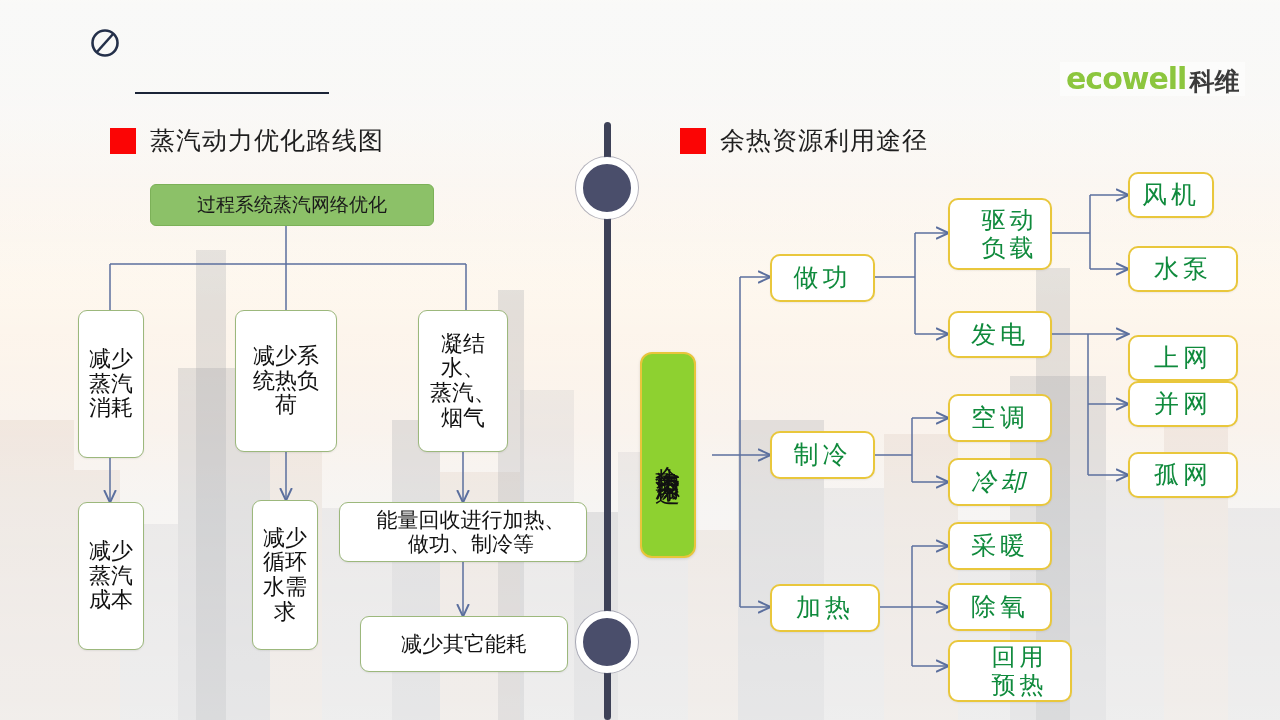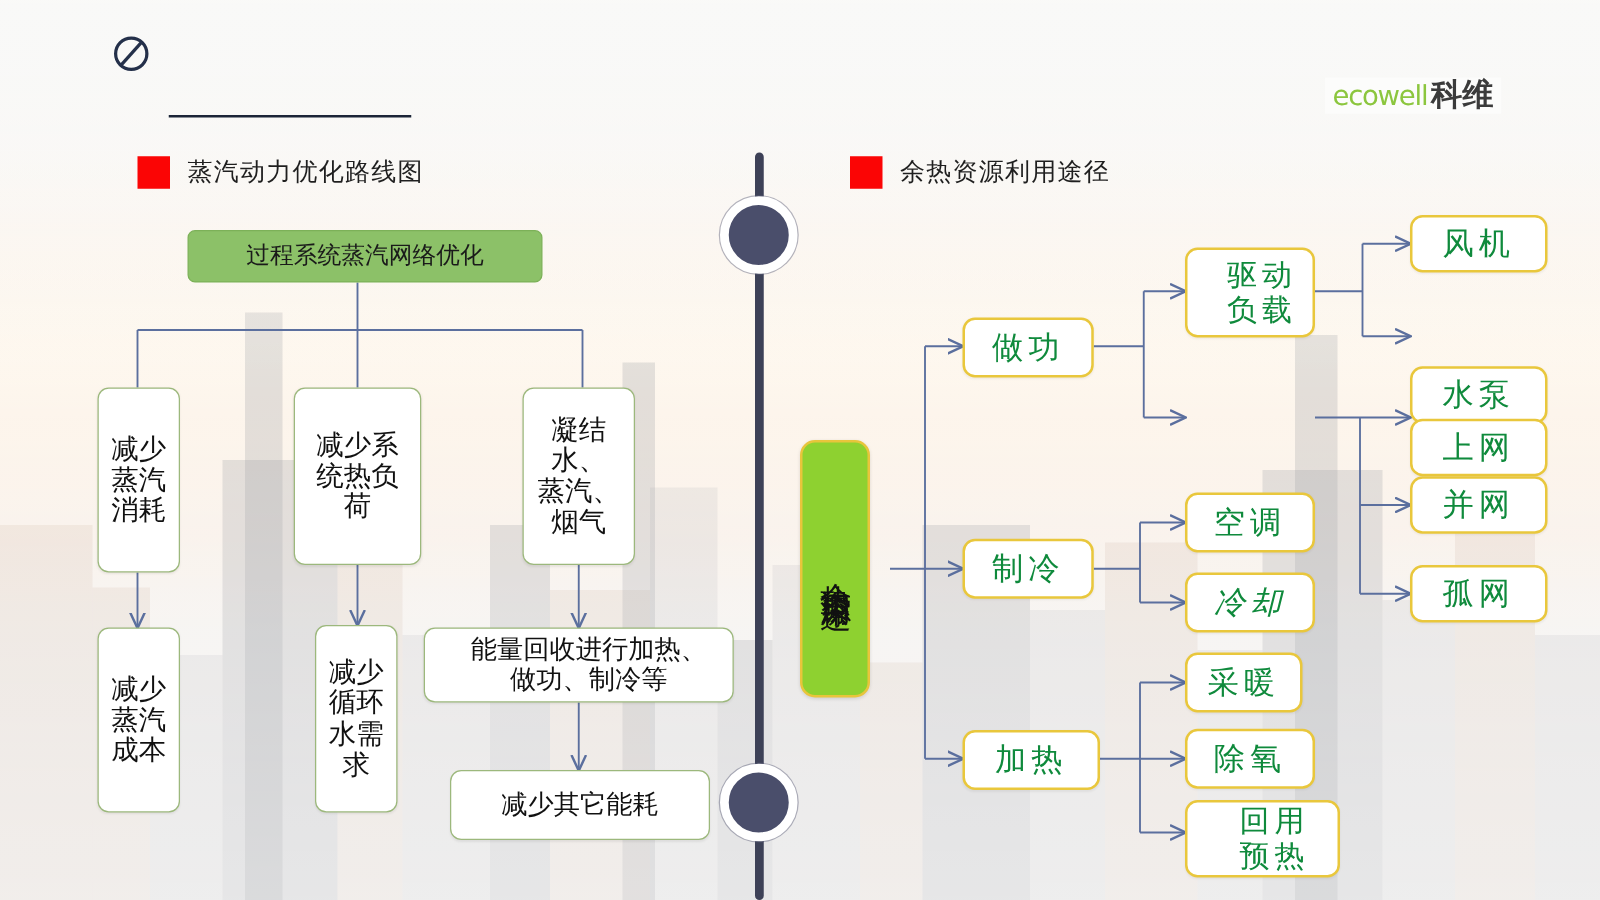--- a/index.html
+++ b/index.html
@@ -48,27 +48,27 @@
   .slash-icon svg{display:block}
   .slide-title{
     font-size:40px;font-weight:bold;color:#1b2437;letter-spacing:4px;
     font-family:"DejaVu Sans","Liberation Sans",sans-serif;
     white-space:nowrap;line-height:1;
   }
   .title-rule{position:absolute;left:135px;top:92px;width:194px;height:2px;background:#1b2437;}
 
   .sec-head{position:absolute;display:flex;align-items:center;gap:14px;}
   .sec-bullet{width:26px;height:26px;background:#fb0505;flex:0 0 auto;}
-  .sec-label{font-size:20px;color:#1f1f1f;white-space:nowrap;letter-spacing:1px;}
+  .sec-label{font-size:25px;color:#1f1f1f;white-space:nowrap;letter-spacing:1px;}
   #sec-left{left:110px;top:124px;}
   #sec-right{left:680px;top:124px;}
 
   .logo{position:absolute;left:1060px;top:62px;display:flex;align-items:flex-end;
         background:rgba(255,255,255,0.55);padding:2px 6px;}
-  .logo-eco{font-size:22px;font-weight:normal;color:#8cc63e;letter-spacing:-1px;line-height:1;
+  .logo-eco{font-size:30px;font-weight:bold;color:#8cc63e;letter-spacing:-1px;line-height:1;
             font-family:"DejaVu Sans","Liberation Sans",sans-serif;}
   .logo-cn{font-size:25px;font-weight:bold;color:#3b3b3b;line-height:1;margin-left:3px;}
 
   
   .node{
     position:absolute;box-sizing:border-box;display:flex;align-items:center;justify-content:center;
     text-align:center;border-radius:9px;line-height:1.12;
   }
   .n-white{
     background:#ffffff;border:1.4px solid #9cb87c;color:#111;
@@ -237,25 +237,26 @@
   <div class="tl-node" style="left:576px;top:157px;"></div>
   <div class="tl-node" style="left:576px;top:611px;"></div>
 
   <div class="node n-green-v" style="left:640px;top:352px;width:56px;height:206px;">余热资源用途</div>
 
   <div class="node n-gold" style="left:770px;top:254px;width:105px;height:48px;">做功</div>
   <div class="node n-gold" style="left:770px;top:431px;width:105px;height:48px;">制冷</div>
   <div class="node n-gold" style="left:770px;top:584px;width:110px;height:48px;">加热</div>
 
   <div class="node n-gold two" style="left:948px;top:198px;width:104px;height:72px;">驱动<br>负载</div>
+  <div class="node n-gold" style="left:948px;top:311px;width:104px;height:47px;">发电</div>
   <div class="node n-gold" style="left:948px;top:394px;width:104px;height:48px;">空调</div>
   <div class="node n-gold" style="left:948px;top:458px;width:104px;height:48px;font-style:italic;">冷却</div>
-  <div class="node n-gold" style="left:948px;top:522px;width:94px;height:48px;">采暖</div>
+  <div class="node n-gold" style="left:948px;top:522px;width:104px;height:48px;">采暖</div>
   <div class="node n-gold" style="left:948px;top:583px;width:104px;height:48px;">除氧</div>
   <div class="node n-gold two" style="left:948px;top:640px;width:124px;height:62px;">回用<br>预热</div>
 
-  <div class="node n-gold" style="left:1128px;top:172px;width:110px;height:46px;">风机</div>
-  <div class="node n-gold" style="left:1128px;top:246px;width:110px;height:46px;margin-top:47px;">水泵</div>
+  <div class="node n-gold" style="left:1128px;top:172px;width:86px;height:46px;">风机</div>
+  <div class="node n-gold" style="left:1128px;top:246px;width:110px;height:46px;">水泵</div>
   <div class="node n-gold" style="left:1128px;top:311px;width:110px;height:46px;margin-top:24px;">上网</div>
   <div class="node n-gold" style="left:1128px;top:381px;width:110px;height:46px;">并网</div>
   <div class="node n-gold" style="left:1128px;top:452px;width:110px;height:46px;">孤网</div>
 
 </div>
 
 </body></html>

